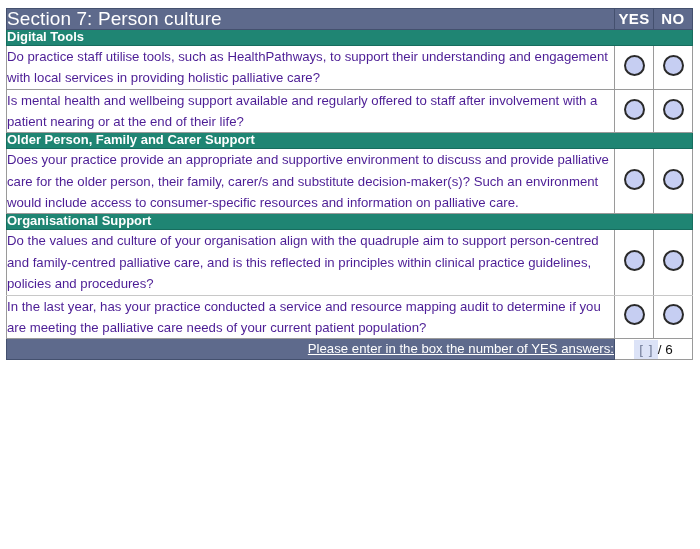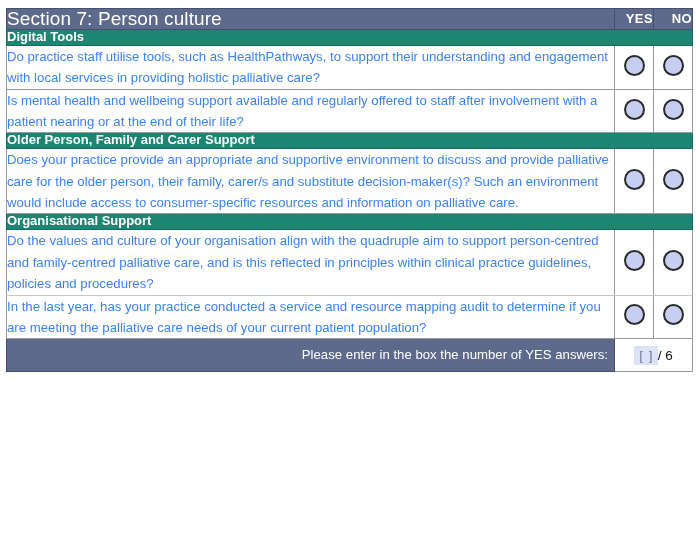--- a/index.html
+++ b/index.html
@@ -42,22 +42,22 @@
     padding: 0;
   }
   .title-cell {
     font-size: 19px;
     font-weight: 400;
     padding: 5px 0 7px 10px;
     letter-spacing: .1px;
     line-height: 1.05;
   }
   .yn-head {
-    text-align: right;
-    font-size: 13px;
+    text-align: center;
+    font-size: 15px;
     font-weight: 700;
     letter-spacing: .4px;
     padding: 6px 0;
   }
 
   
   .section-row td {
     background: #1F8573;
     color: #ffffff;
     border-left: 1px solid #176d5e;
@@ -81,21 +81,21 @@
     border-top: 1px solid #c8c8c8;
     border-bottom: 1px solid #c8c8c8;
     vertical-align: middle;
     padding: 0;
   }
   .q-row.first-in-section td { border-top: 1px solid #9a9a9a; }
   .q-row.last-in-section td  { border-bottom: 1px solid #9a9a9a; }
 
   .q-text {
     font-size: 13.2px;
-    color: #3b82f6;
+    color: #4c1d95;
     line-height: 1.62;
     padding: 8px 10px 9px 10px;
     text-align: left;
   }
   .q-opt {
     text-align: center;
     vertical-align: middle;
   }
 
   .radio-dot {
@@ -103,22 +103,23 @@
     width: 17px;
     height: 17px;
     border-radius: 50%;
     background: #C6CEF2;
     border: 2px solid #2a2a2a;
     box-sizing: content-box;
   }
 
   
   .footer-row td {
-    padding: 6px;
-    vertical-align: middle;
+    padding: 0;
+    vertical-align: middle;
+    text-decoration: underline;
   }
   .footer-label {
     background: #5E6A8C;
     color: #ffffff;
     font-size: 13.2px;
     text-align: right;
     padding: 6px 11px 7px 0;
     border: 1px solid #44506e;
     line-height: 1.2;
   }

